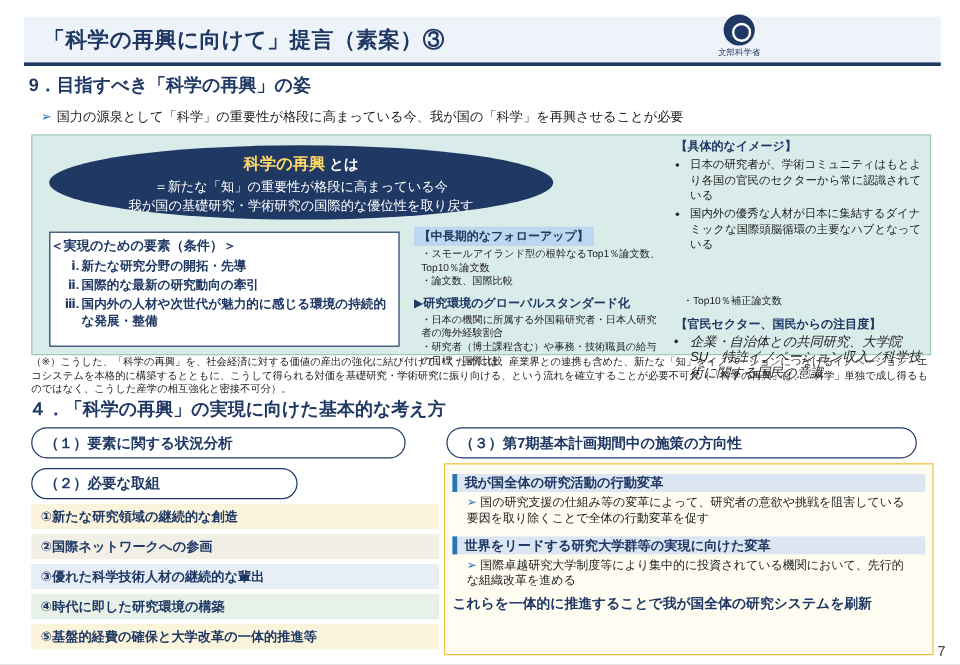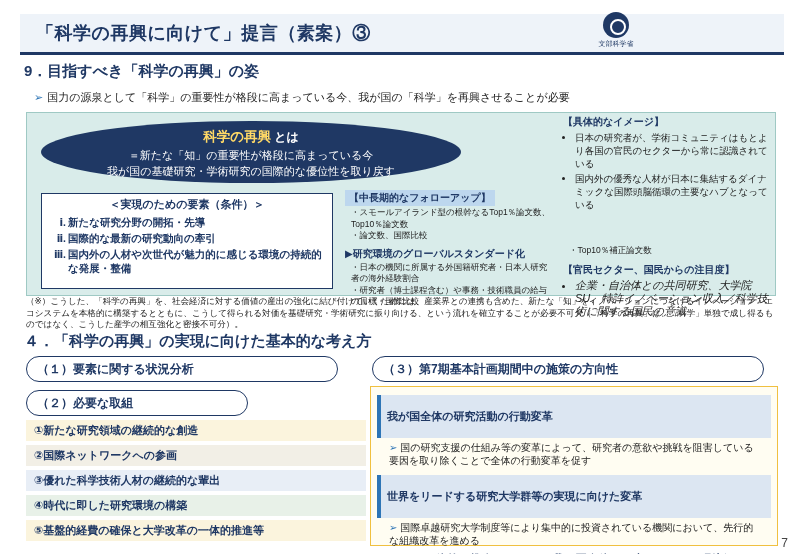--- a/index.html
+++ b/index.html
@@ -20,21 +20,21 @@
   .greenbox{position:absolute;left:26px;top:112px;width:748px;height:182px;background:#d9ecea;border:1px solid #9fc9c4;}
   .ovalwrap{position:absolute;left:14px;top:8px;width:420px;height:62px;}
   .oval{position:absolute;left:0;top:0;width:420px;height:62px;background:#1f3864;border-radius:50%/50%;}
   .ovaltxt{position:absolute;left:0;top:7px;width:420px;text-align:center;color:#fff;}
   .ovaltxt .l1{font-size:12px;font-weight:bold;}
   .ovaltxt .l1 .big{color:#ffd966;font-size:13.5px;}
   .ovaltxt .l2{font-size:11px;margin-top:2px;}
   .ovaltxt .l3{font-size:11px;margin-top:1px;}
 
   .reqbox{position:absolute;left:14px;top:80px;width:290px;height:94px;background:#ffffff;border:1px solid #1f3864;}
-  .reqbox .hd{font-size:11px;font-weight:bold;color:#1f3864;text-align:center;margin-top:3px;}
+  .reqbox .hd{font-size:11px;font-weight:bold;color:#1f3864;text-align:left;margin-top:3px;}
   .reqbox ol{margin:3px 0 0 0;padding:0 6px 0 26px;list-style:none;}
   .reqbox li{font-size:10.5px;color:#1f3864;font-weight:bold;line-height:14px;margin-bottom:2px;position:relative;}
   .reqbox li .rn{position:absolute;left:-20px;width:18px;text-align:right;}
 
   .midcol{position:absolute;left:318px;top:74px;width:210px;}
   .midcol .hd{font-size:10px;font-weight:bold;color:#1f3864;background:#bdd7ee;display:inline-block;padding:1px 4px;}
   .midcol .sub{font-size:10px;font-weight:bold;color:#1f3864;margin-top:5px;}
   .midcol ul{margin:1px 0 0 0;padding-left:12px;}
   .midcol li{font-size:8.5px;color:#222;line-height:11.5px;}
 
@@ -56,21 +56,21 @@
   .pill.w3{width:380px;}
 
   .listitem{height:21px;margin-top:4px;font-size:11px;color:#1f3864;font-weight:bold;display:flex;align-items:center;padding-left:8px;}
   .li1{background:#fbf4dd;}
   .li2{background:#f2efe6;}
   .li3{background:#e8eef6;}
   .li4{background:#e8f1e8;}
   .li5{background:#fbf4dd;}
 
   .yellowbox{position:absolute;left:370px;top:386px;width:406px;height:158px;background:#fffdf2;border:1px solid #f0c040;}
-  .subhdr{font-size:11px;font-weight:bold;color:#1f3864;background:#dce6f2;border-left:4px solid #2e75b6;padding:14px 6px;}
+  .subhdr{font-size:11px;font-weight:bold;color:#1f3864;background:#dce6f2;border-left:4px solid #2e75b6;padding:0 6px;}
   .subtxt{font-size:10px;color:#222;line-height:13px;padding:3px 8px 0 12px;}
   .subtxt .ar{color:#2e75b6;font-weight:bold;}
   .final{font-size:11.5px;font-weight:bold;color:#1f3864;padding:5px 6px 0 6px;}
   .pageno{position:absolute;right:12px;bottom:4px;font-size:12px;color:#444;}
 </style>
 </head>
 <body>
 
 <div class="slide">
 

